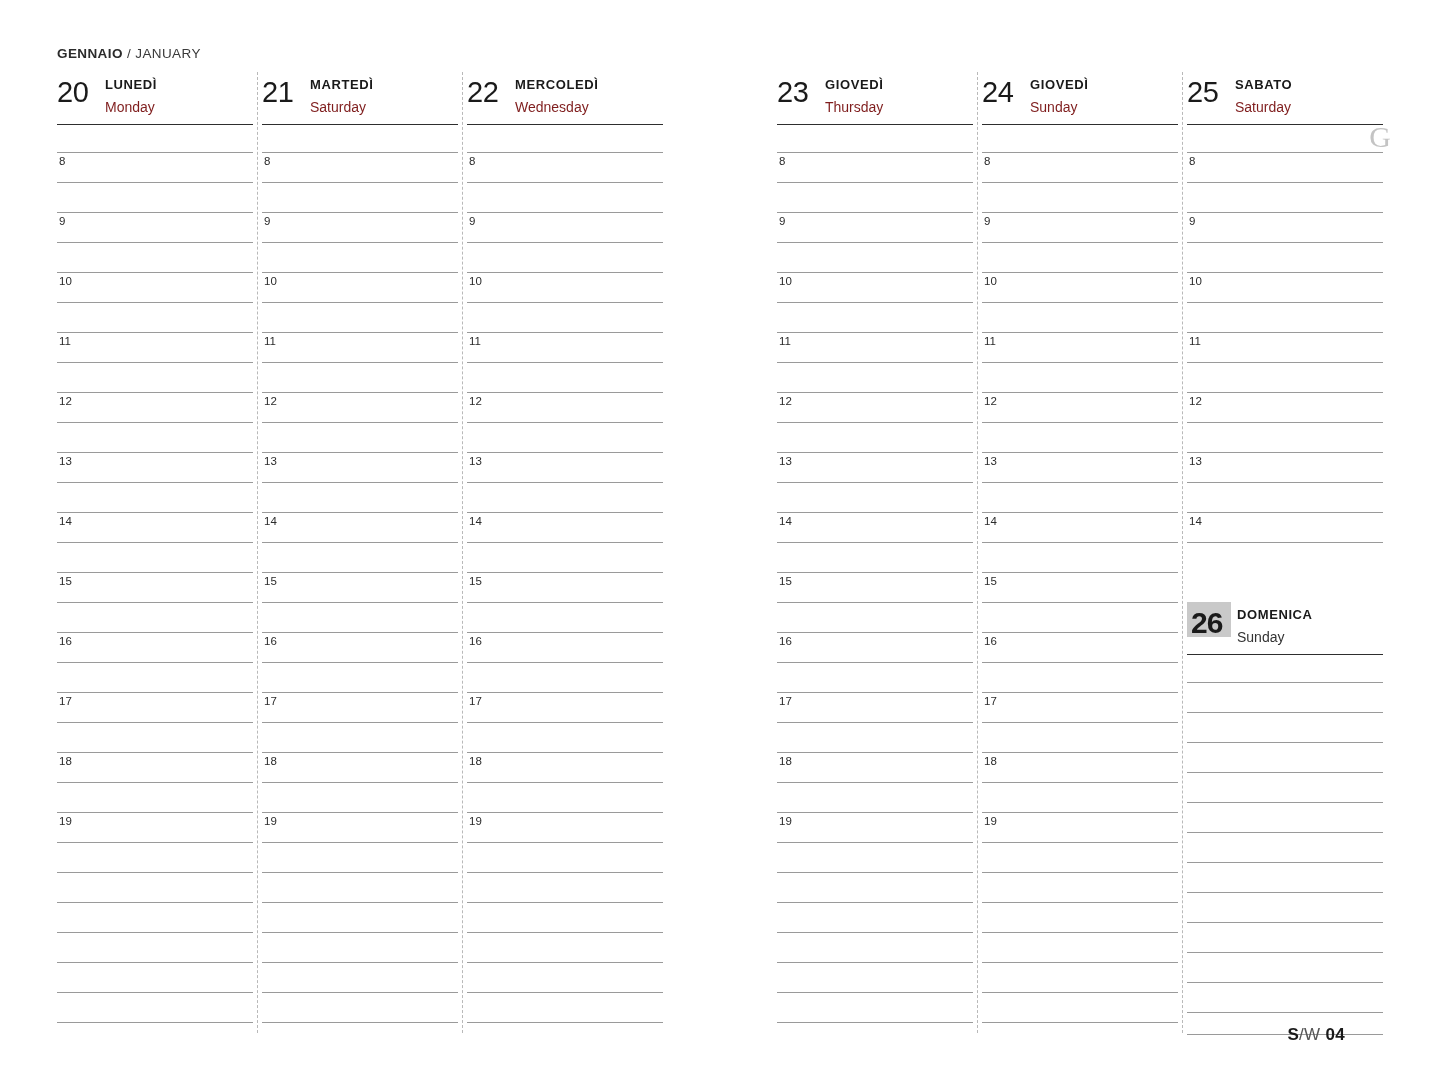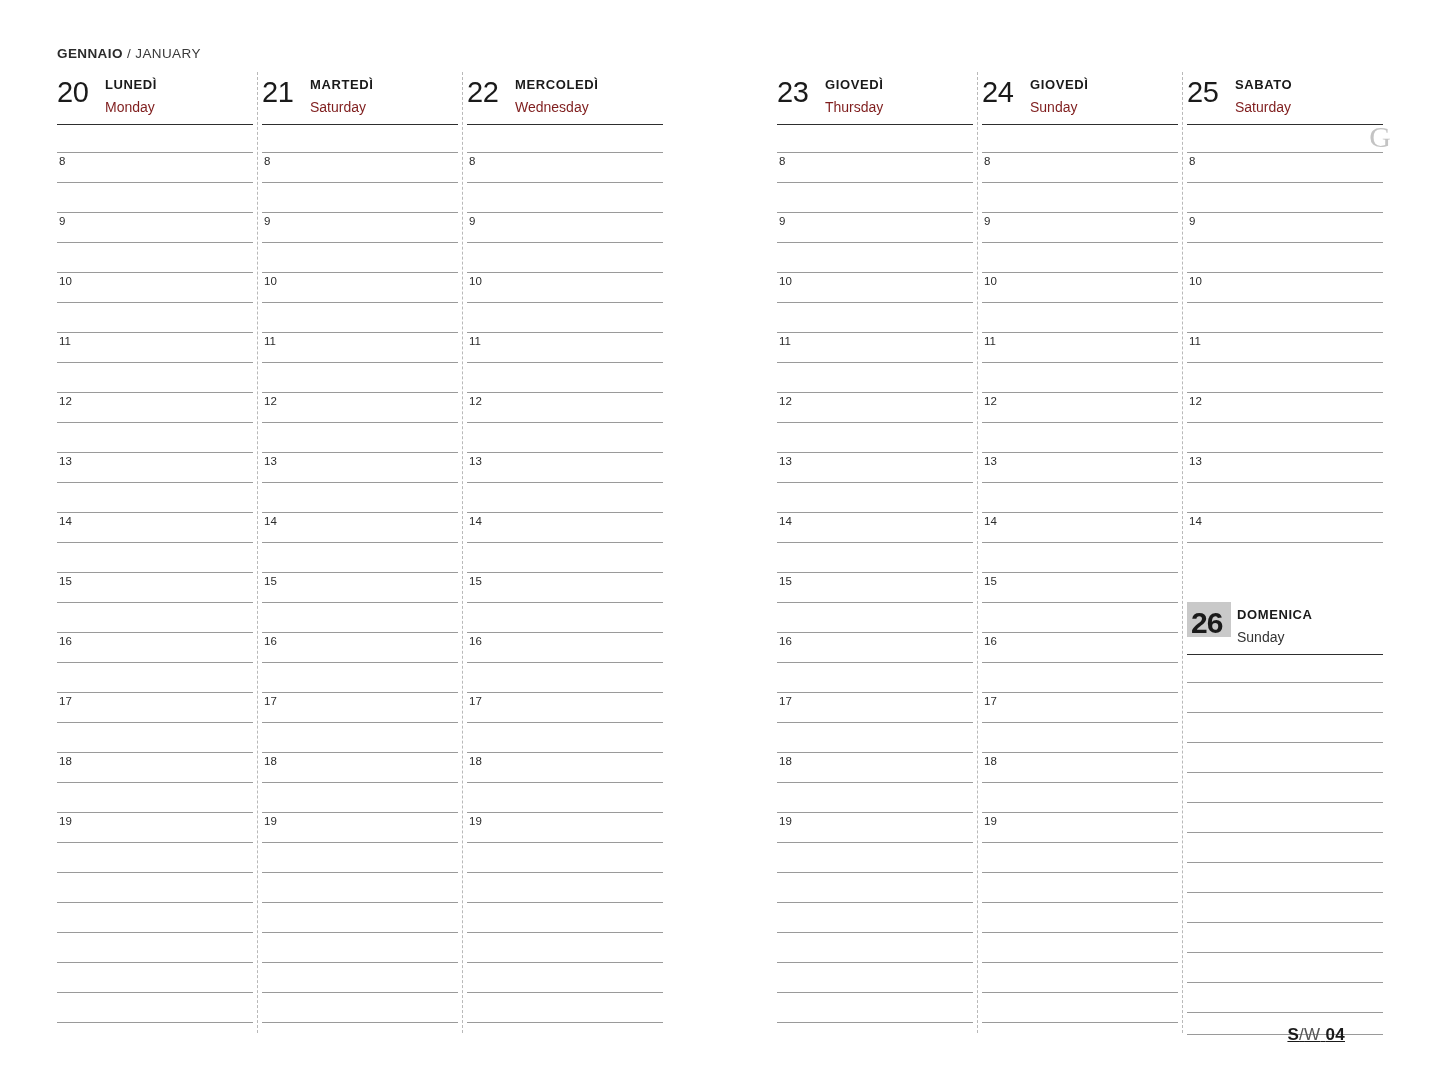--- a/index.html
+++ b/index.html
@@ -196,21 +196,20 @@
     font-family: "Liberation Serif", serif;
   }
 
   .weekmark {
     position: absolute;
     right: 57px;
     bottom: 38px;
     font-size: 17px;
     color: #1a1a1a;
     letter-spacing: 0.3px;
-    text-decoration: underline;
   }
   .weekmark .s { font-weight: bold; }
   .weekmark .w { font-weight: normal; color: #555; }
   .weekmark .n { font-weight: bold; }
 </style>
 </head>
 <body>
 
 <div class="page">
 

